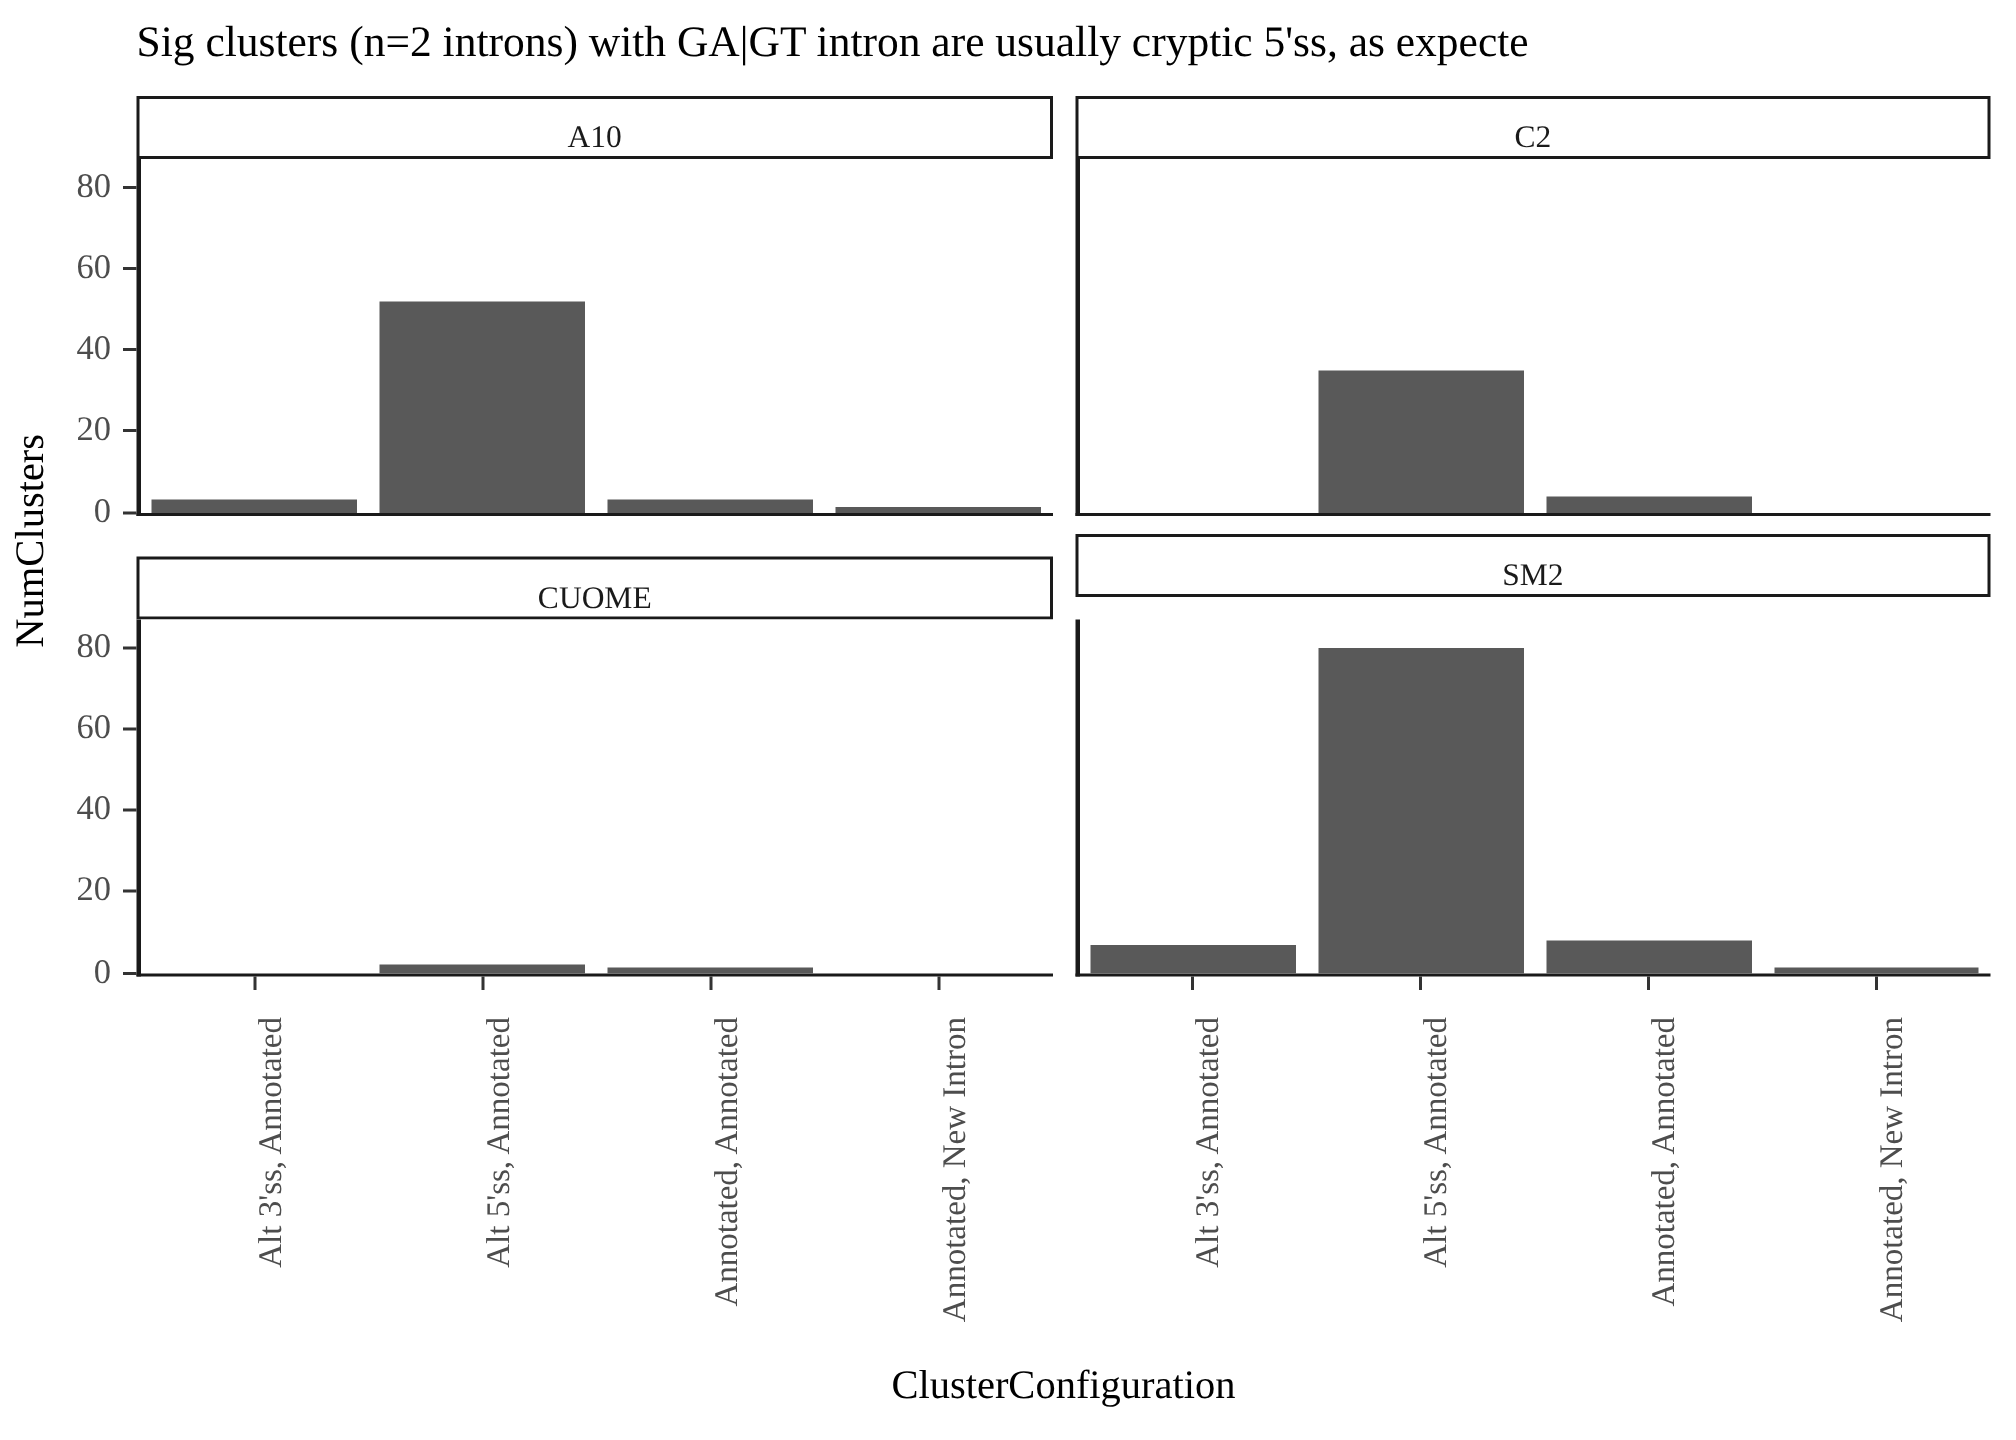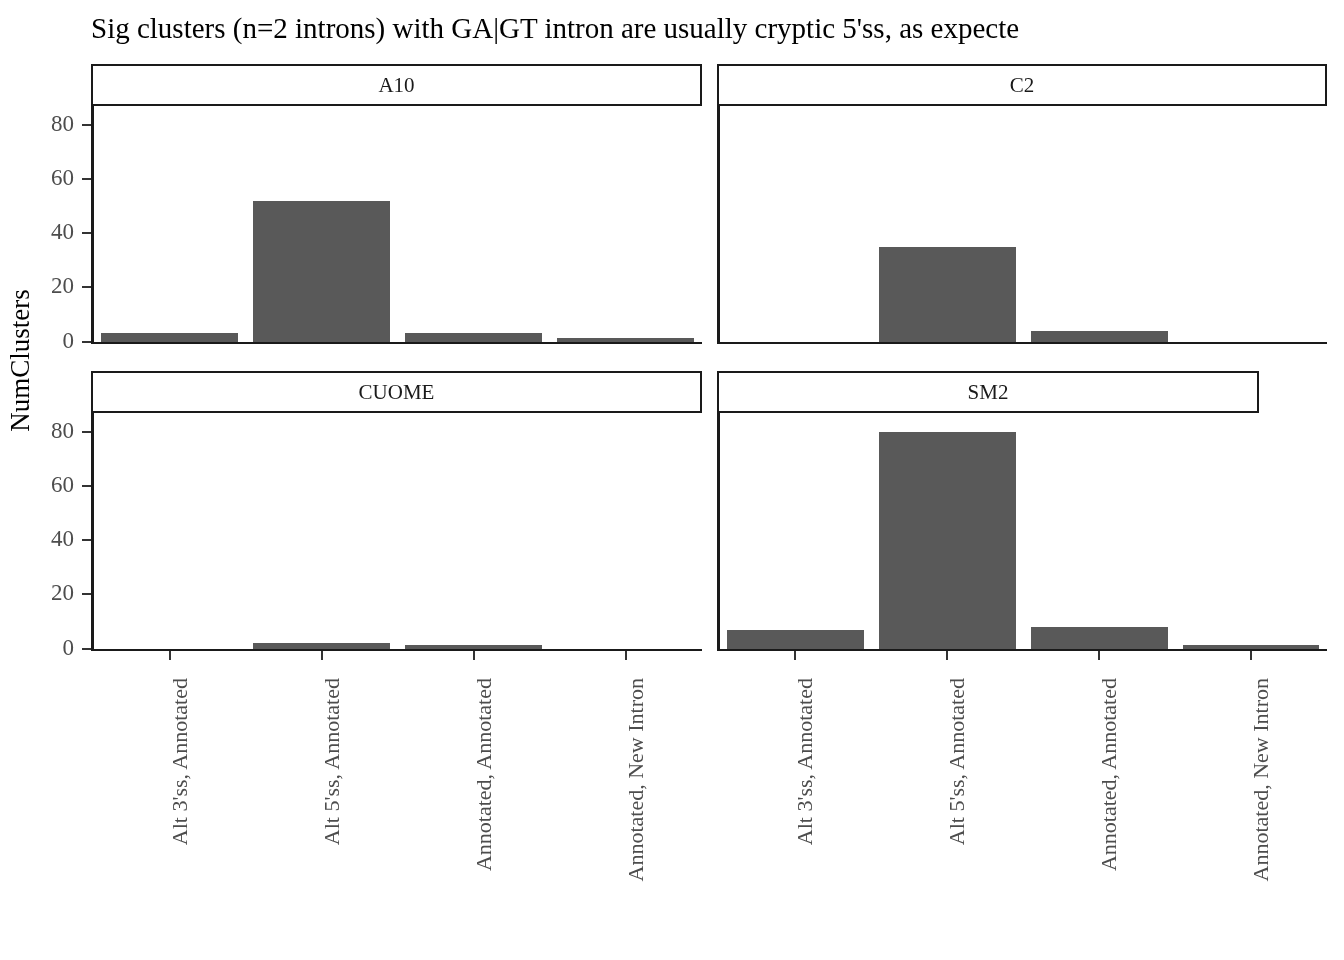--- a/index.html
+++ b/index.html
@@ -64,21 +64,21 @@
     white-space: nowrap;
   }
 
   
   .strip {
     position: absolute;
     box-sizing: border-box;
     border: 2.5px solid #1a1a1a;
     background: #ffffff;
     display: flex;
-    align-items: center;
+    align-items: flex-end;
     justify-content: center;
     font-size: 21px;
     color: #1a1a1a;
     white-space: nowrap;
   }
 
   
   .panel {
     position: absolute;
     box-sizing: border-box;
@@ -145,20 +145,21 @@
 <body>
 
 <div id="plot-root">
 
   <div class="plot-title">Sig clusters (n=2 introns) with GA|GT intron are usually cryptic 5'ss, as expecte</div>
 
   <div class="axis-title-y">
     <span>NumClusters</span>
   </div>
 
+  <div class="axis-title-x">ClusterConfiguration</div>
 
   <div id="dynamic-layer">
       <div class="strip" style="left: 91px; top: 64px; width: 611px; height: 42px;">
         <span>A10</span>
       </div>
       <div class="panel" style="left: 91px; top: 106px; width: 611px; height: 238px;">
         <div class="panel-border-left"></div>
         <div class="panel-border-bottom"></div>
         <div class="bar" title="Alt 3'ss, Annotated: 3" style="left: 10.1062px; width: 136.912px; height: 8.12069px;"></div>
         <div class="bar" title="Alt 5'ss, Annotated: 52" style="left: 162.231px; width: 136.912px; height: 140.759px;"></div>
@@ -204,21 +205,21 @@
       <div class="ytick" style="left: 82px; top: 430.948px;"></div>
       <div class="ytick-label" style="left: -4px; top: 417.948px; width: 78px;">80</div>
       <div class="xtick" style="left: 168.562px; top: 651px;"></div>
       <div class="xtick-label" style="left: -70.4375px; top: 665px; width: 250px;">Alt 3'ss, Annotated</div>
       <div class="xtick" style="left: 320.688px; top: 651px;"></div>
       <div class="xtick-label" style="left: 81.6875px; top: 665px; width: 250px;">Alt 5'ss, Annotated</div>
       <div class="xtick" style="left: 472.812px; top: 651px;"></div>
       <div class="xtick-label" style="left: 233.812px; top: 665px; width: 250px;">Annotated, Annotated</div>
       <div class="xtick" style="left: 624.938px; top: 651px;"></div>
       <div class="xtick-label" style="left: 385.938px; top: 665px; width: 250px;">Annotated, New Intron</div>
-      <div class="strip" style="left: 717px; top: 371px; width: 542px; height: 42px;">
+      <div class="strip" style="left: 717px; top: 356px; width: 610px; height: 42px;">
         <span>SM2</span>
       </div>
       <div class="panel" style="left: 717px; top: 413px; width: 610px; height: 238px;">
         <div class="panel-border-left"></div>
         <div class="panel-border-bottom"></div>
         <div class="bar" title="Alt 3'ss, Annotated: 7" style="left: 10.0938px; width: 136.688px; height: 18.9483px;"></div>
         <div class="bar" title="Alt 5'ss, Annotated: 80" style="left: 161.969px; width: 136.688px; height: 216.552px;"></div>
         <div class="bar" title="Annotated, Annotated: 8" style="left: 313.844px; width: 136.688px; height: 21.6552px;"></div>
         <div class="bar" title="Annotated, New Intron: 1" style="left: 465.719px; width: 136.688px; height: 4px;"></div>
       </div>

